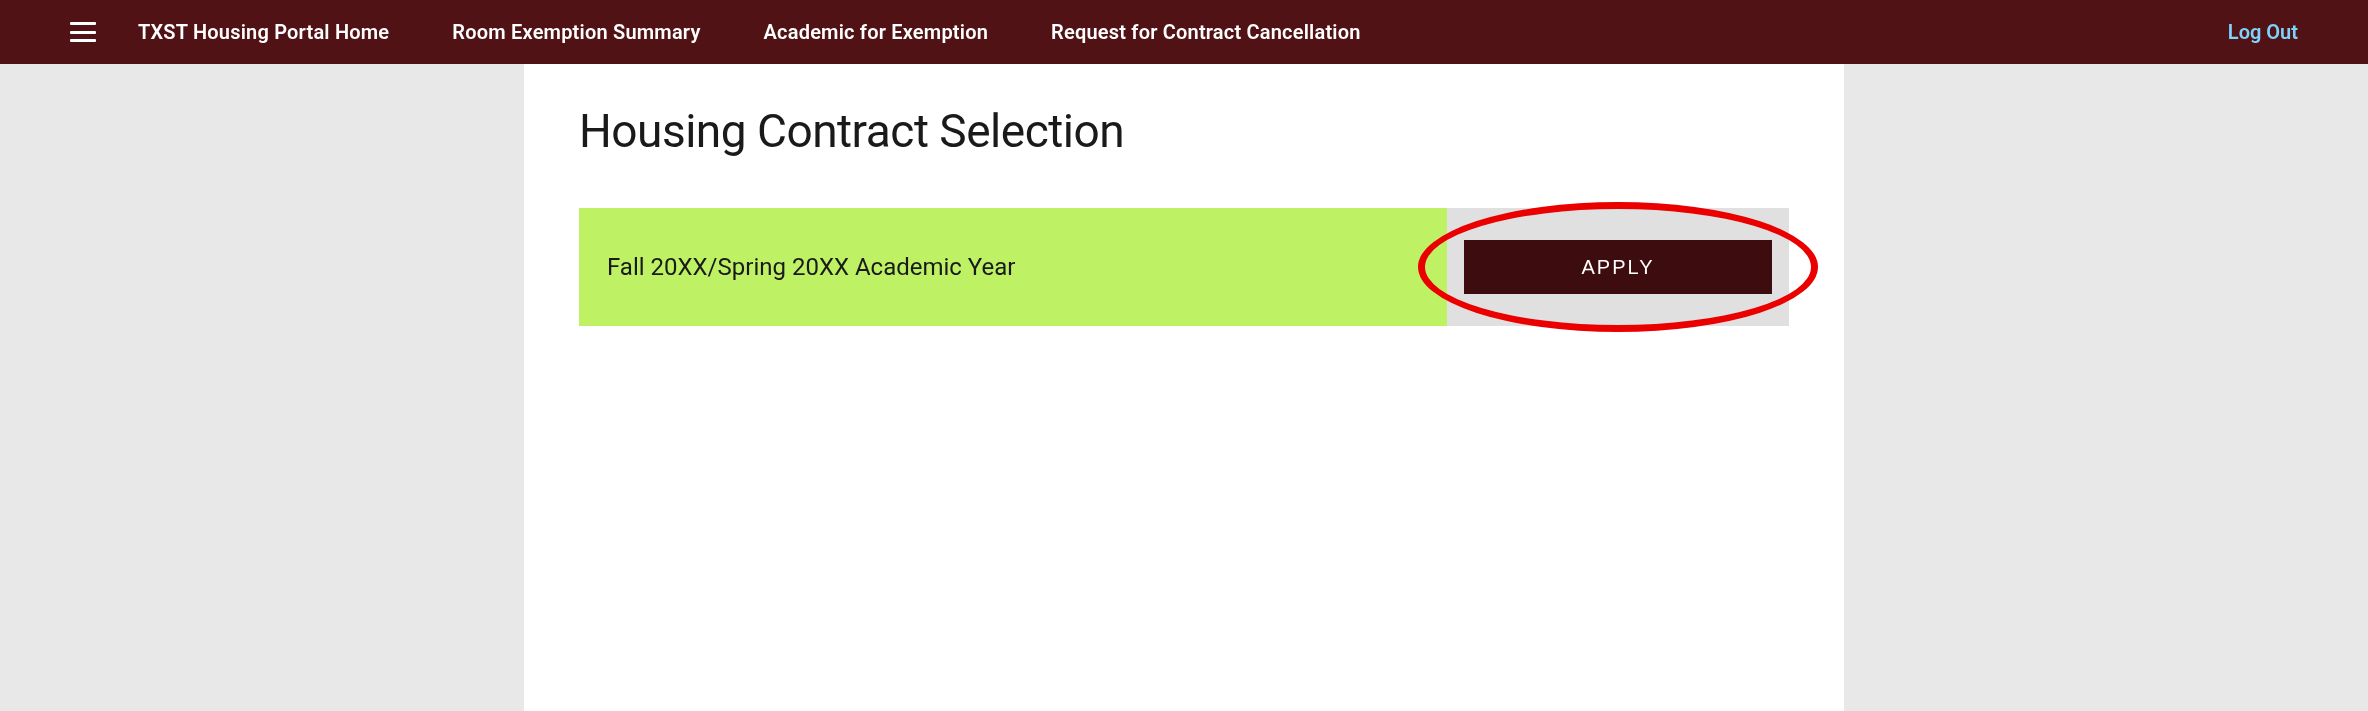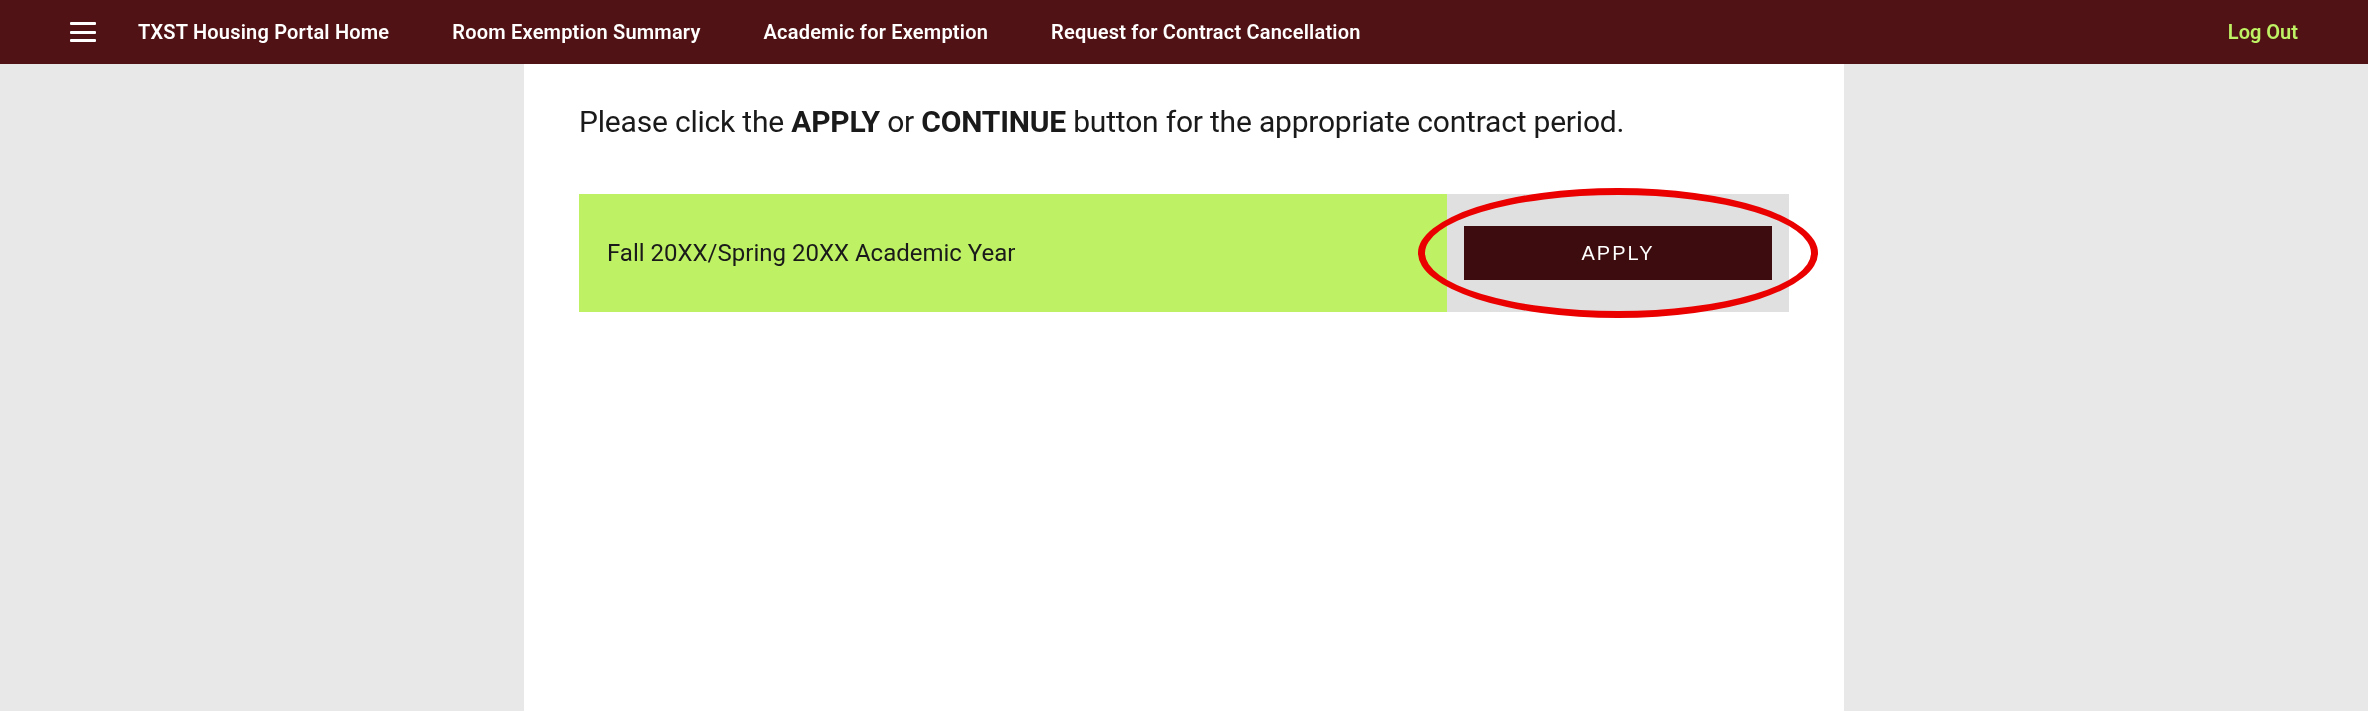--- a/index.html
+++ b/index.html
@@ -40,21 +40,21 @@
       flex: 1;
     }
     .nav-link {
       color: #fff;
       font-size: 20px;
       font-weight: 600;
       cursor: pointer;
       letter-spacing: 0.2px;
     }
     .nav-logout {
-      color: #bef264;
+      color: #7dd3fc;
       font-size: 20px;
       font-weight: 600;
       cursor: pointer;
     }
     .content-wrapper {
       max-width: 1320px;
       margin: 0 auto;
       background: #fff;
       min-height: 647px;
       padding: 40px 55px 80px 55px;
@@ -137,24 +137,22 @@
   <div class="nav-links">
     <a class="nav-link">TXST Housing Portal Home</a>
     <a class="nav-link">Room Exemption Summary</a>
     <a class="nav-link">Academic for Exemption</a>
     <a class="nav-link">Request for Contract Cancellation</a>
   </div>
   <a class="nav-logout">Log Out</a>
 </nav>
 
 <div class="content-wrapper">
+  <h1 class="page-title">Housing Contract Selection</h1>
 
-  <p class="instruction-text">
-    <span>Please click the </span><span class="bold">APPLY</span><span> or </span><span class="bold">CONTINUE</span><span> button for the appropriate contract period.</span>
-  </p>
 
   <div class="contract-row">
     <div class="contract-label">Fall 20XX/Spring 20XX Academic Year</div>
     <div class="contract-action">
       <button class="apply-button">APPLY</button>
       <div class="highlight-ellipse"></div>
     </div>
   </div>
 </div>
 

